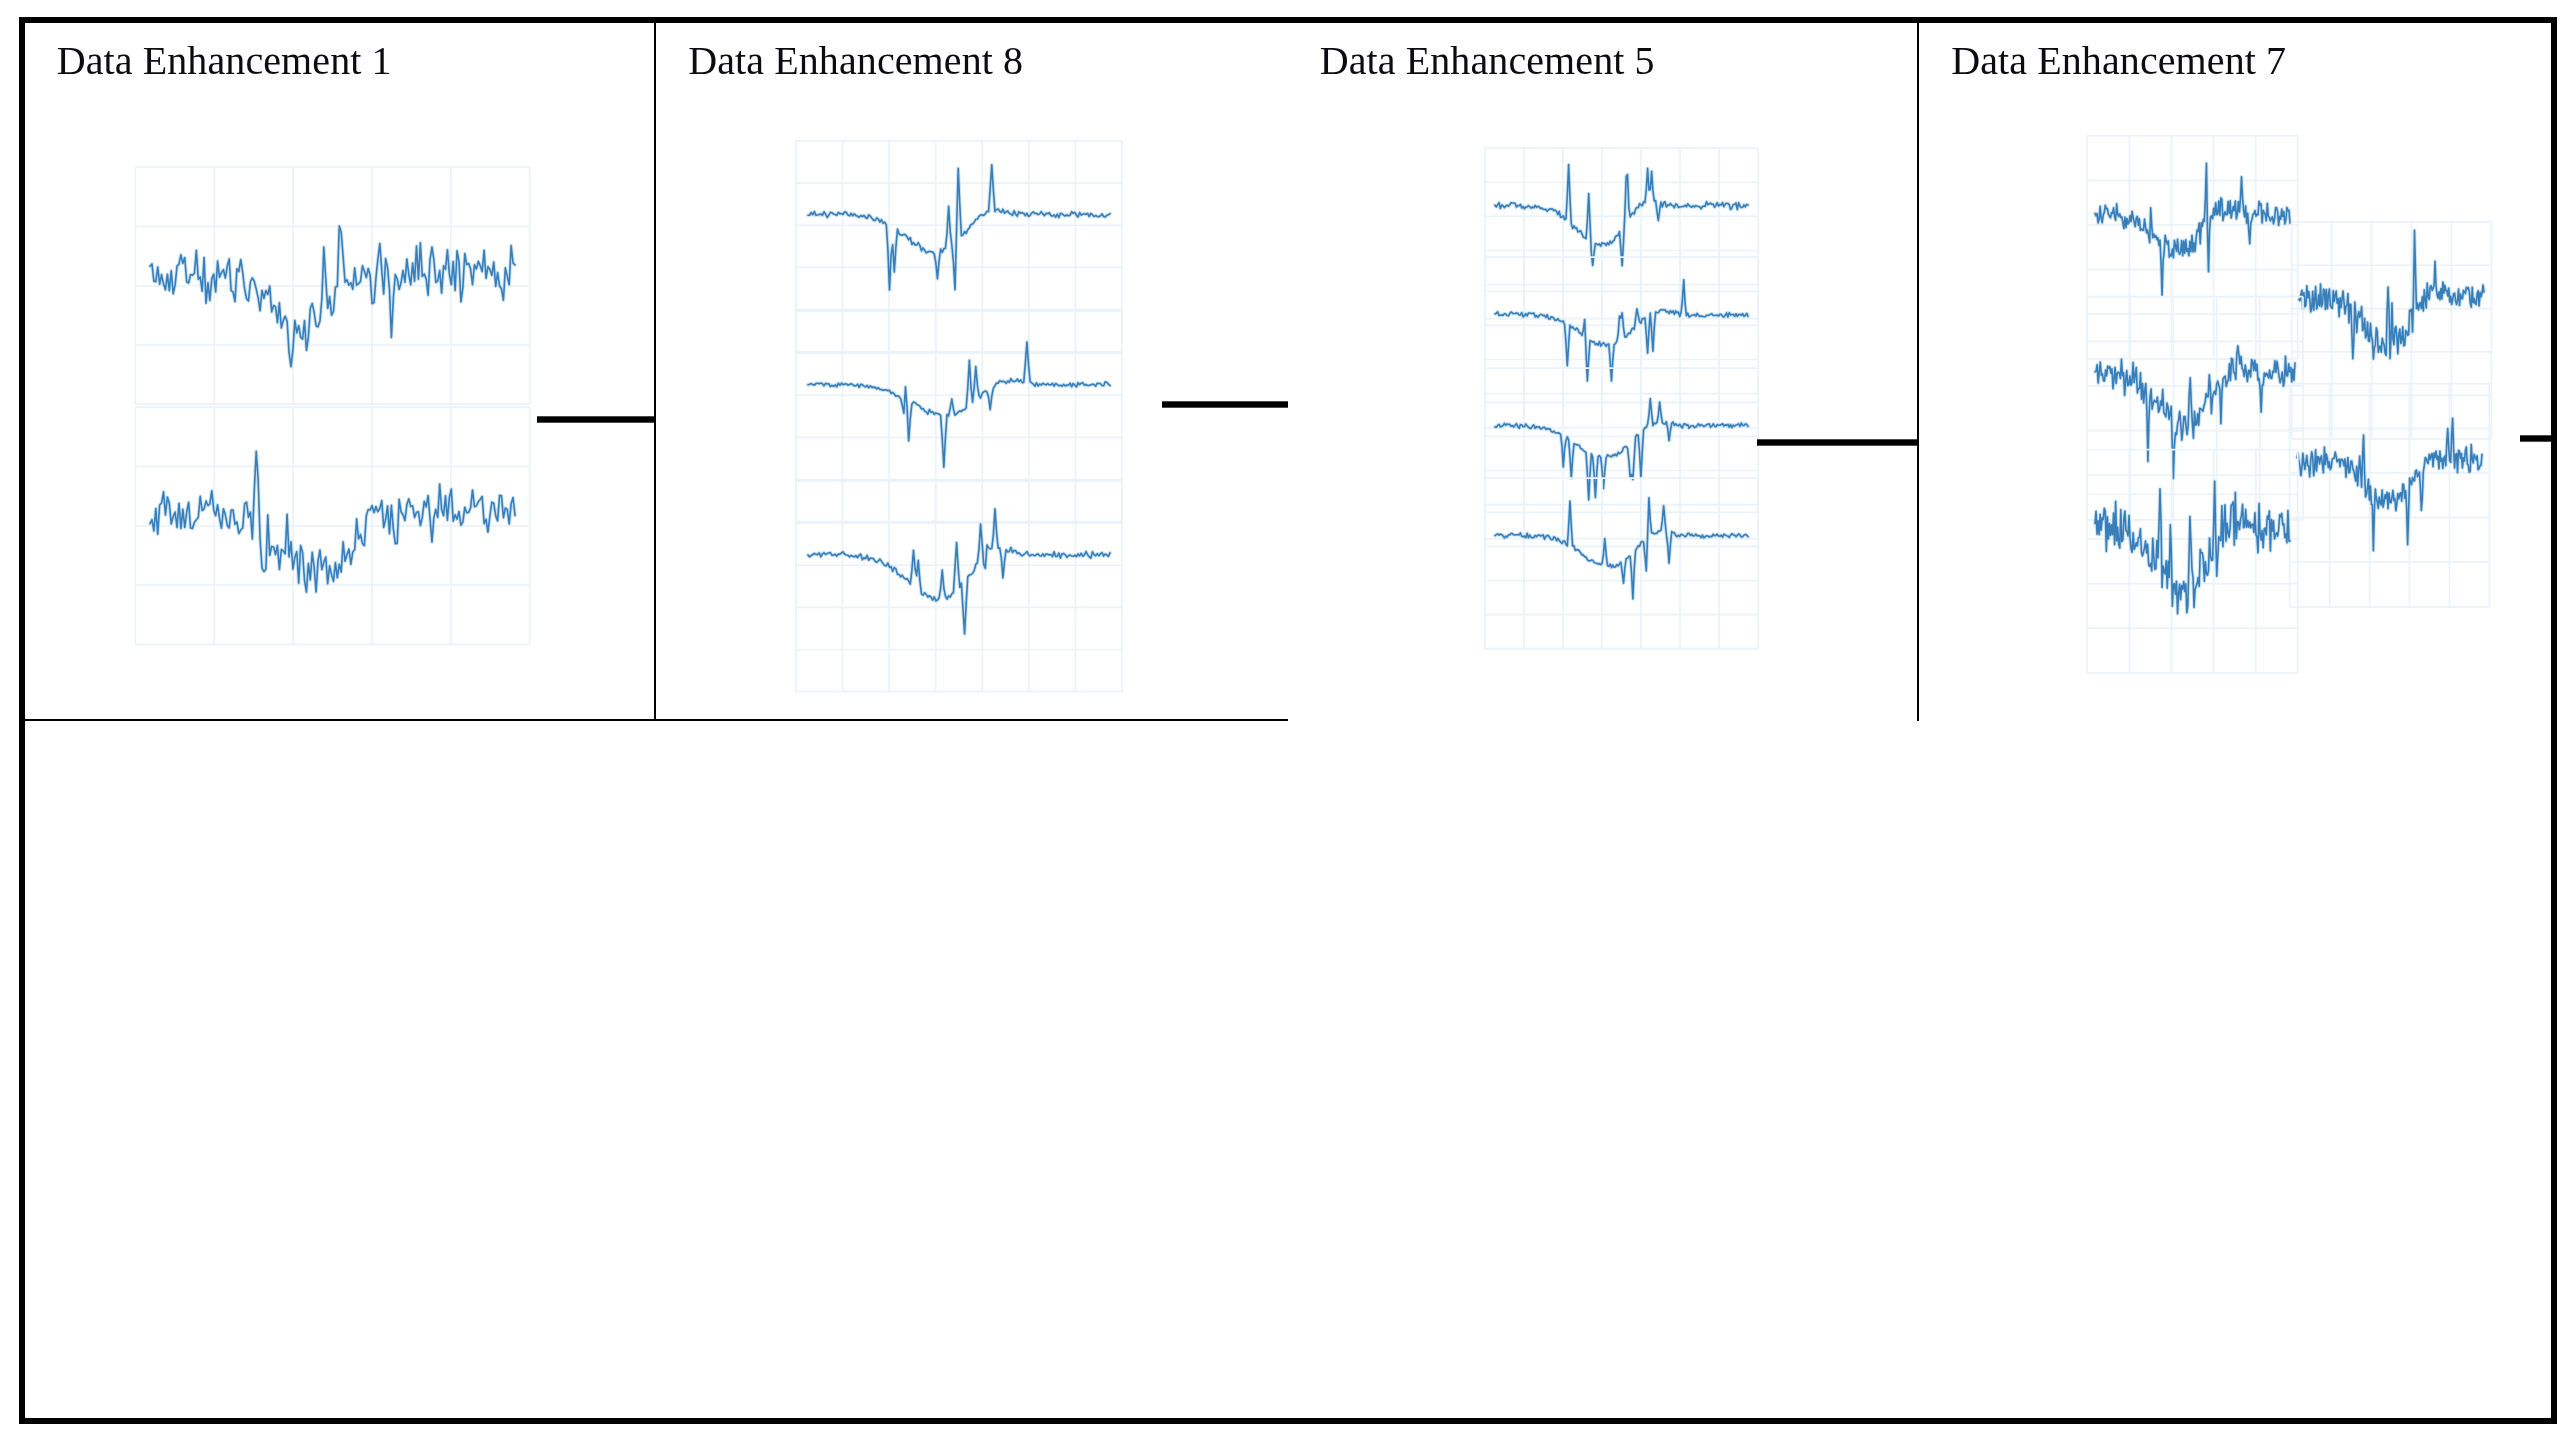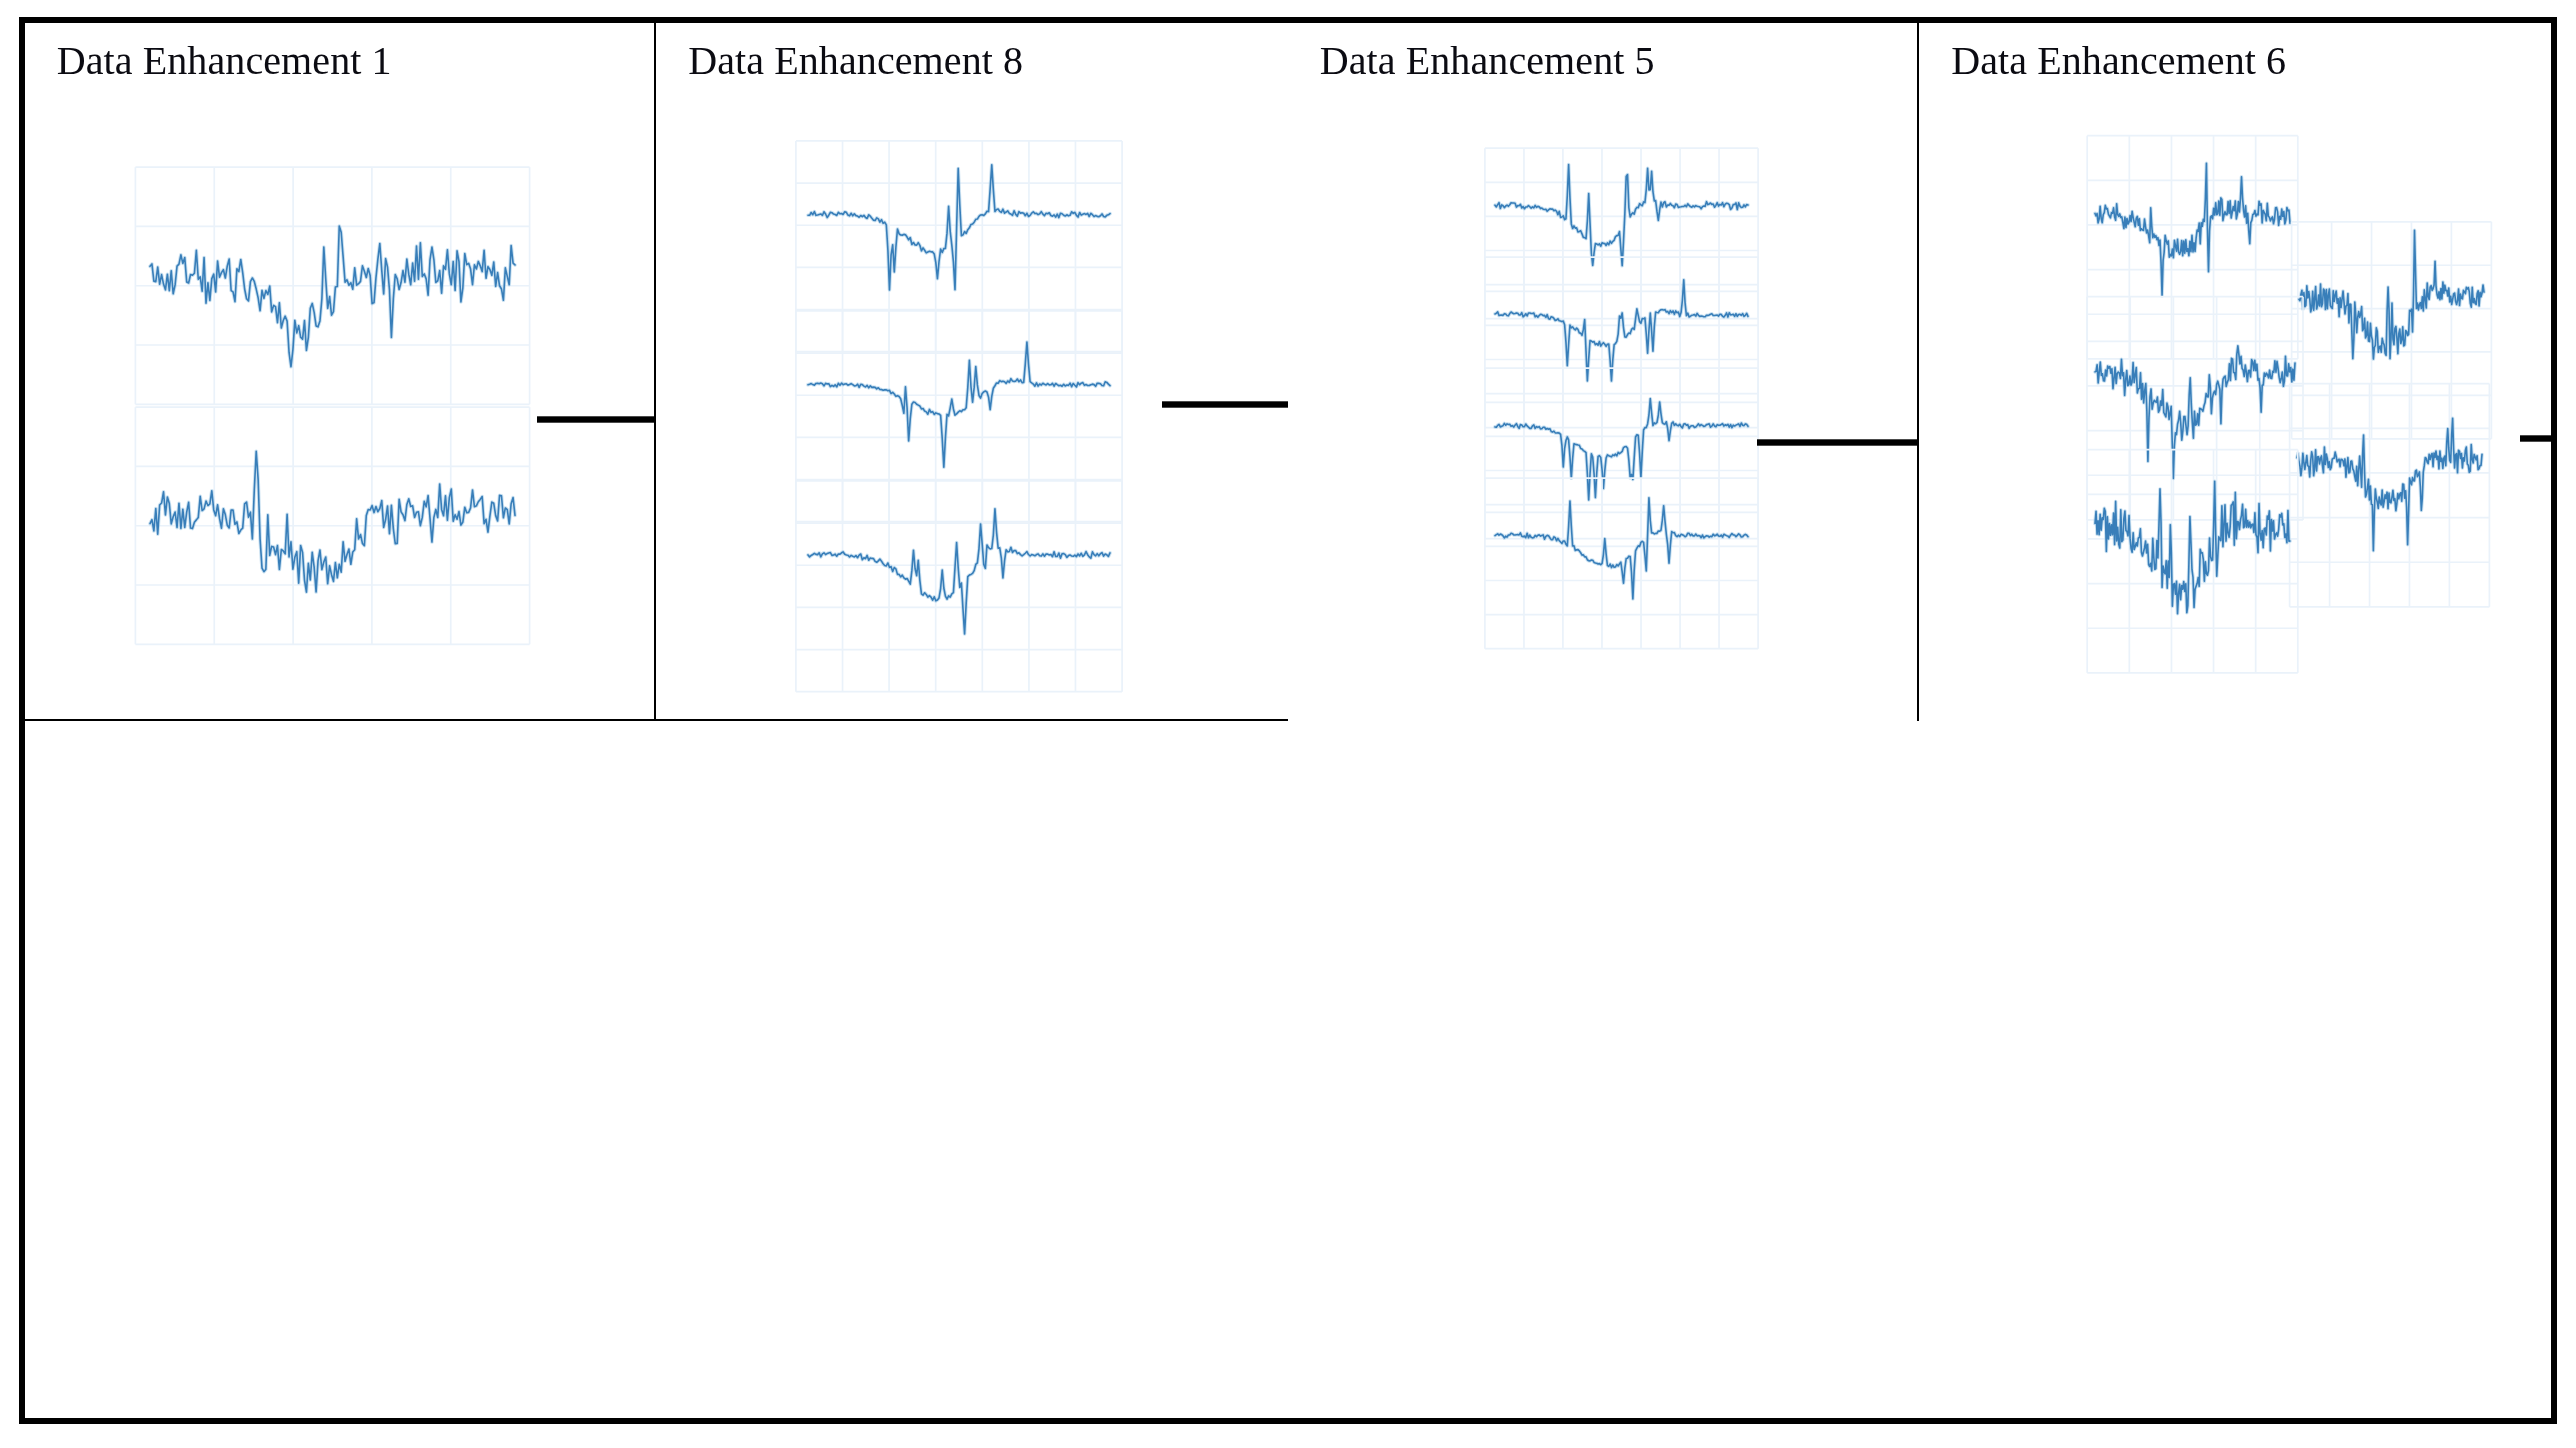--- a/index.html
+++ b/index.html
@@ -347,21 +347,21 @@
           <div class="arrow" style="left: 469px; top: 405px; width: 238px; height: 29px;">
             <svg viewBox="0 0 280 34" preserveAspectRatio="none">
               <rect x="0" y="13.25" width="257" height="7.5" fill="#000000"></rect>
               <path d="M 254 2 L 280 17 L 254 32 L 260 17 Z" fill="#000000"></path>
             </svg>
           </div>
         </div>
     </div>
 
     <div class="panel">
-      <div class="panel-title">Data Enhancement 6</div>
+      <div class="panel-title">Data Enhancement 7</div>
       <div class="stage">
           <div class="wave" style="left: 176px; top: 153px; width: 195px; height: 144px;">
             <svg viewBox="0 0 230 170" preserveAspectRatio="none">
               <g>
                 <line x1="-9.2" y1="-47.6" x2="-9.2" y2="215.9" stroke="#eaf2fa" stroke-width="2"></line>
                 <line x1="40.5" y1="-47.6" x2="40.5" y2="215.9" stroke="#eaf2fa" stroke-width="2"></line>
                 <line x1="90.2" y1="-47.6" x2="90.2" y2="215.9" stroke="#eaf2fa" stroke-width="2"></line>
                 <line x1="139.8" y1="-47.6" x2="139.8" y2="215.9" stroke="#eaf2fa" stroke-width="2"></line>
                 <line x1="189.5" y1="-47.6" x2="189.5" y2="215.9" stroke="#eaf2fa" stroke-width="2"></line>
                 <line x1="239.2" y1="-47.6" x2="239.2" y2="215.9" stroke="#eaf2fa" stroke-width="2"></line>

